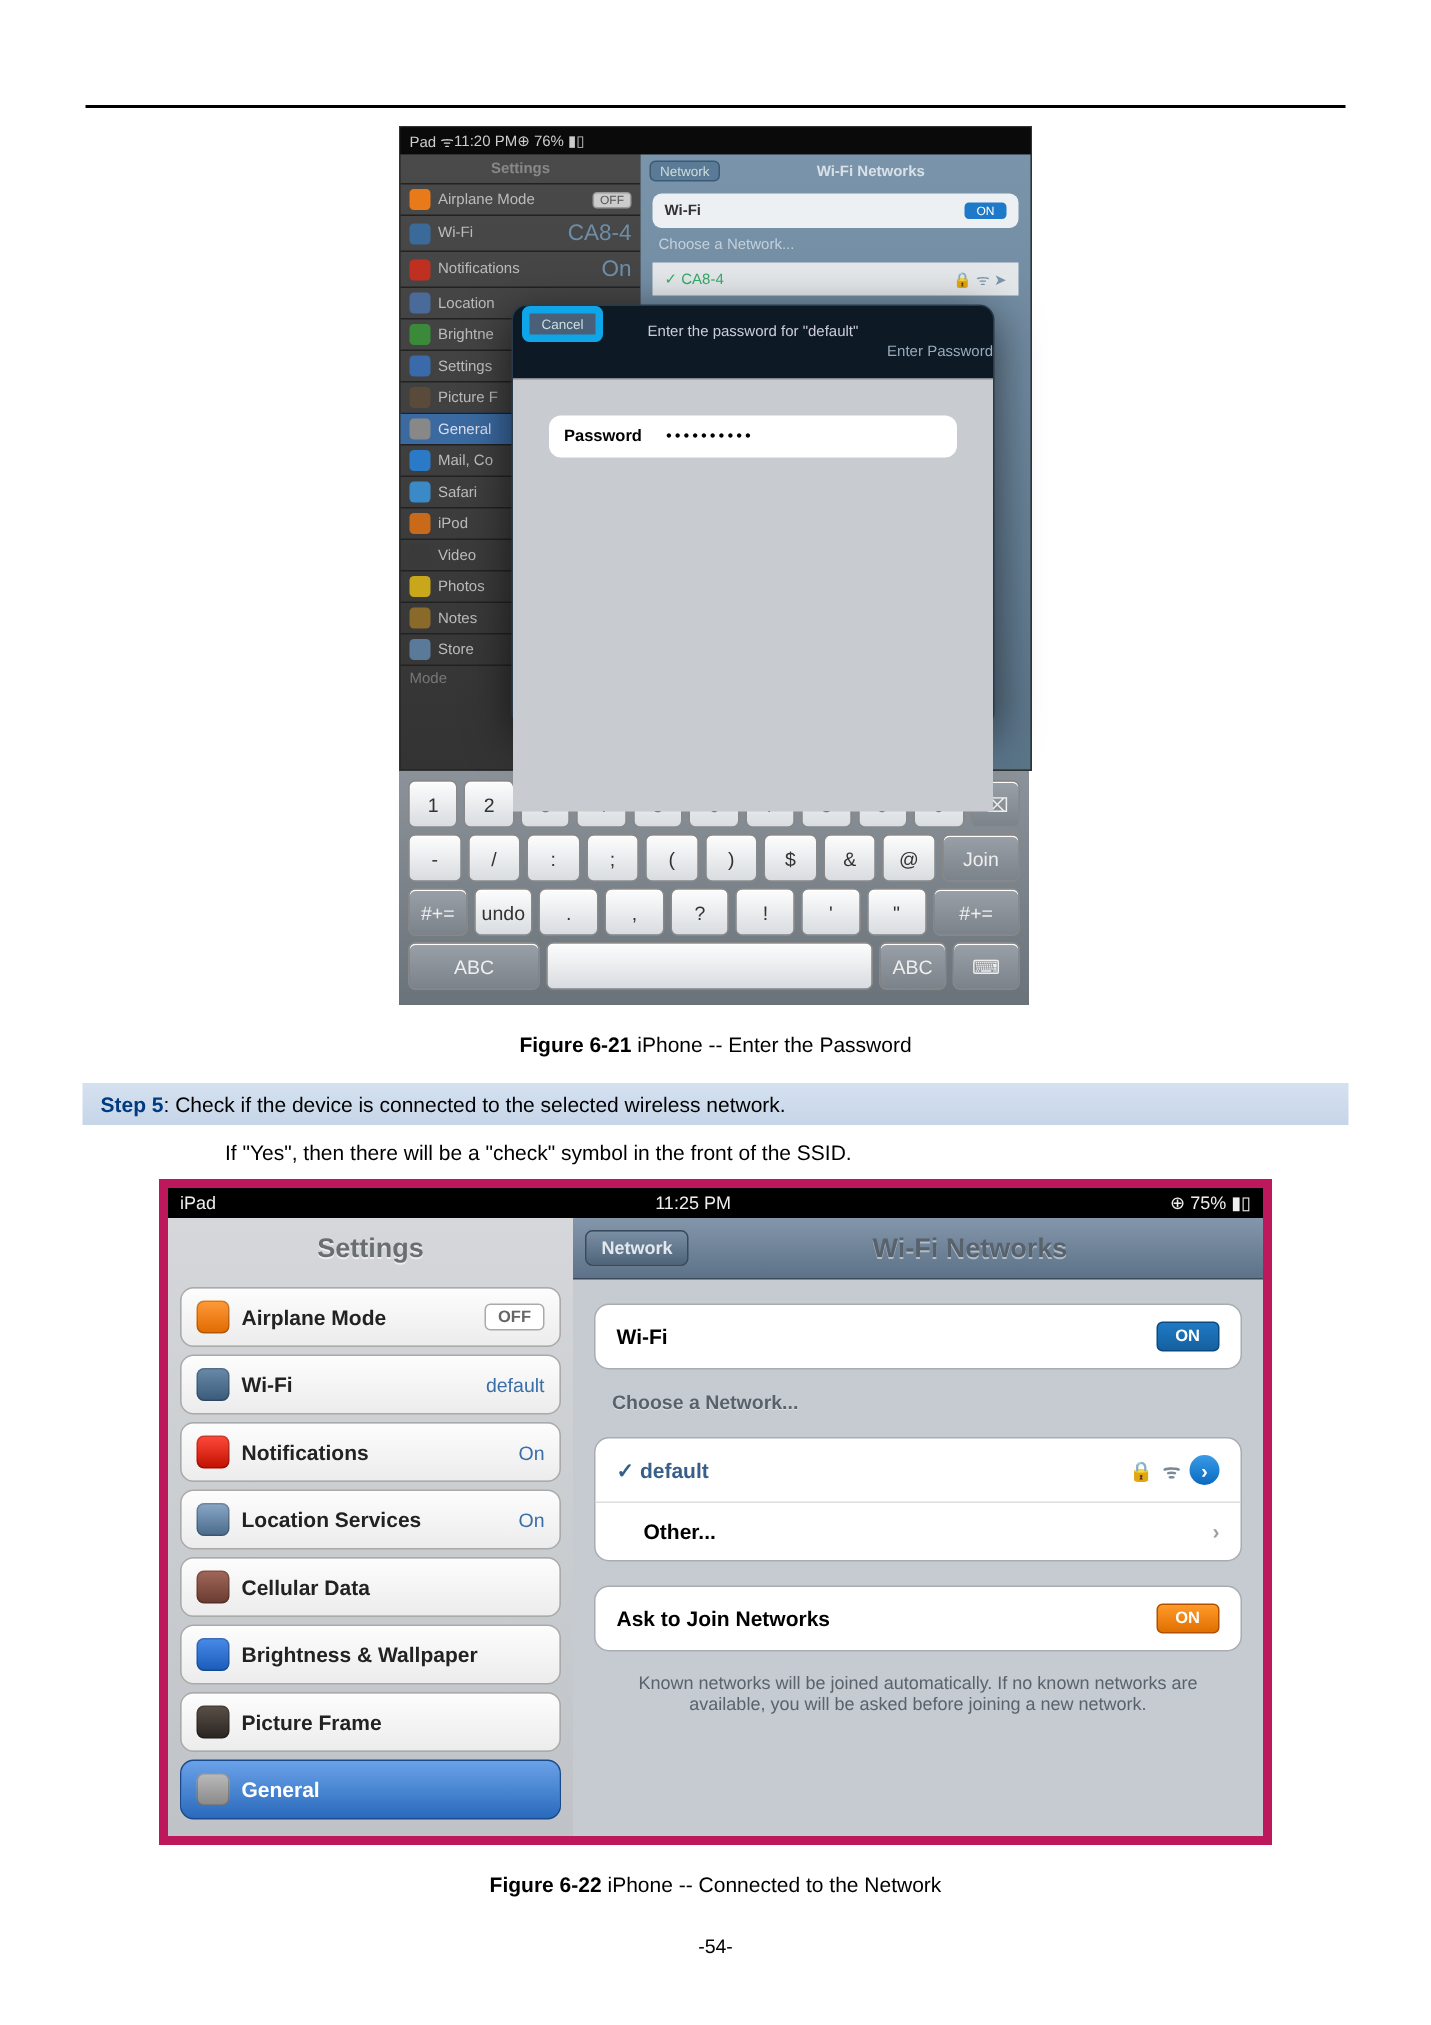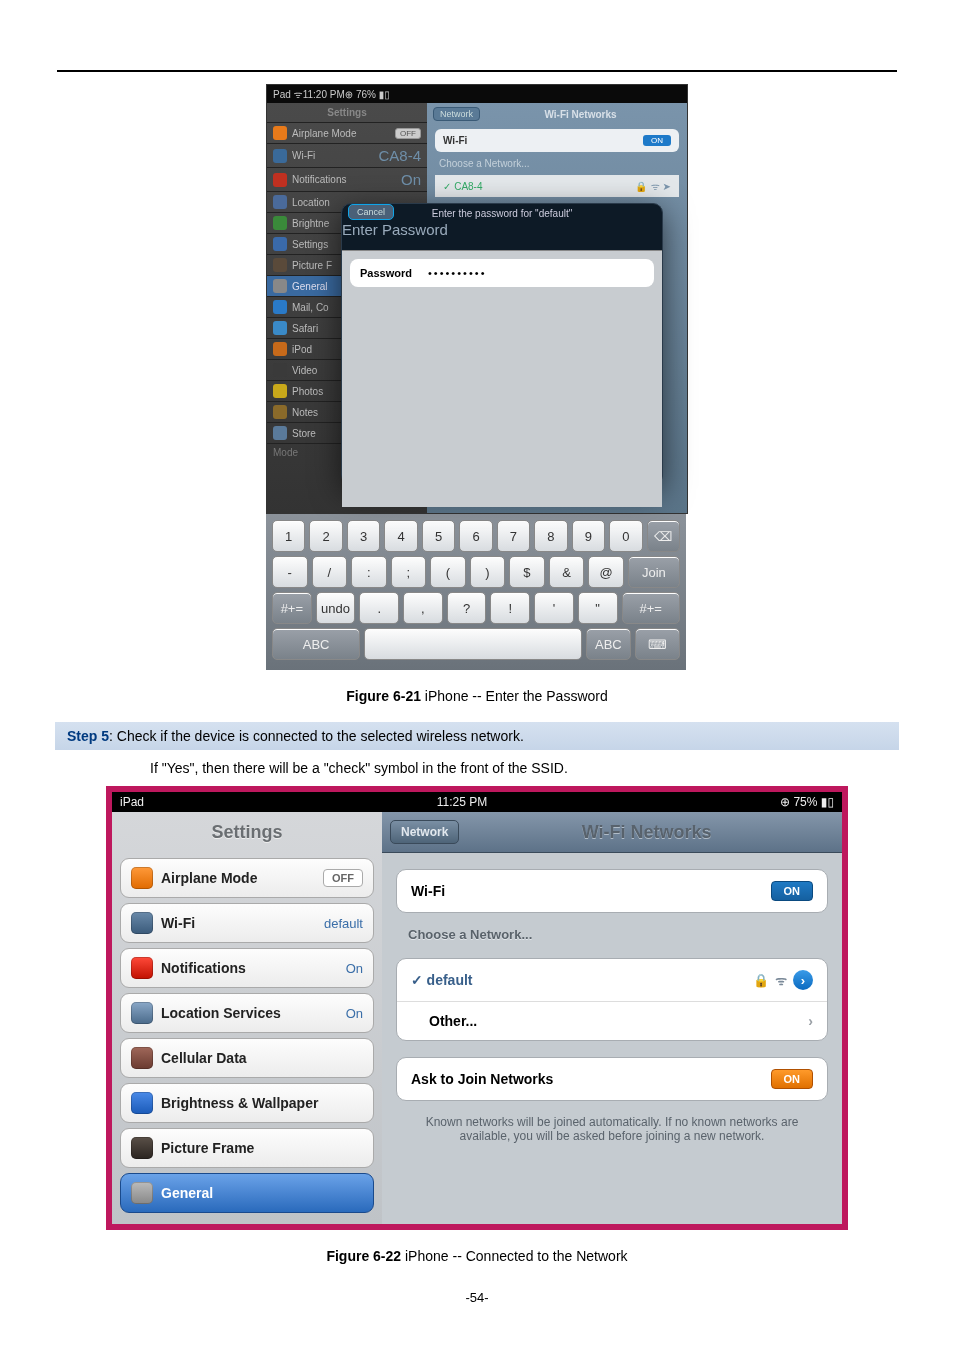--- a/index.html
+++ b/index.html
@@ -19,24 +19,24 @@
   .right1 .tbar{display:flex;align-items:center;padding:4px 6px}
   .backbtn{background:#5a7a96;border:1px solid #3a5a76;border-radius:4px;font-size:9px;padding:1px 6px;color:#cdd}
   .r1title{flex:1;text-align:center;color:#d8e0e8;font-weight:bold}
   .rrow{background:#edf0f3;color:#333;margin:4px 8px;border-radius:6px;padding:6px 8px;display:flex;justify-content:space-between;align-items:center}
   .onpill{background:#1e7ac9;border-radius:3px;color:#fff;font-size:8px;padding:1px 8px}
   .sect{color:#c3d0da;margin:6px 12px;font-size:10px}
   .nrow{background:#e3e7ea;margin:0 8px;padding:4px 8px;display:flex;justify-content:space-between;align-items:center;color:#3a6;font-size:10px}
   .nrow .ics{color:#7a94ab;font-size:10px}
   .modal{position:absolute;left:74px;right:24px;top:100px;background:#0d1a26;border:1px solid #2a3a4a;border-radius:10px;height:280px;box-shadow:0 8px 30px rgba(0,0,0,.6);z-index:5}
   .mhd{text-align:center;color:#ccd;font-size:10px;padding:6px 0 2px}
-  .mhd2{text-align:left;color:#9ab;font-size:15px;padding:0 0 6px}
+  .mhd2{text-align:right;color:#9ab;font-size:10px;padding:0 0 6px}
   .mbar{display:flex;align-items:center;padding:0 6px}
-  .mbtn{background:#4a6078;border:1px solid #0ea5e9;border-radius:5px;color:#cdd;font-size:9px;padding:2px 8px}
-  .mbody{background:#c8ccd0;margin-top:6px;border-top:1px solid #888;height:240px;padding:8px}
+  .mbtn{background:#4a6078;border:5px solid #0ea5e9;border-radius:5px;color:#cdd;font-size:9px;padding:2px 8px}
+  .mbody{background:#c8ccd0;margin-top:6px;border-top:1px solid #888;height:240px;padding:24px}
   .pwrow{background:#fff;border-radius:8px;padding:8px 10px;display:flex;align-items:center;font-size:11px}
   .pwrow .dots{margin-left:16px;letter-spacing:2px}
   .kb{background:linear-gradient(#8b929a,#6a727a);padding:6px;width:420px;box-sizing:border-box}
   .krow{display:flex;gap:4px;margin-bottom:4px}
   .key{flex:1;background:linear-gradient(#fdfdfd,#d8dce0);border:1px solid #888;border-radius:5px;height:30px;display:flex;align-items:center;justify-content:center;font-size:13px;color:#333;box-shadow:0 1px 0 #fff inset}
   .key.dark{background:linear-gradient(#9aa0a8,#7a828a);color:#eee}
   .key.wide{flex:1.5}
   .key.wider{flex:2}
   .caption{text-align:center;margin:18px 0;font-size:14px}
   .step-band{background:linear-gradient(#d5e1f0,#c6d5e8);padding:6px 12px;margin:0 55px;font-size:14px}

